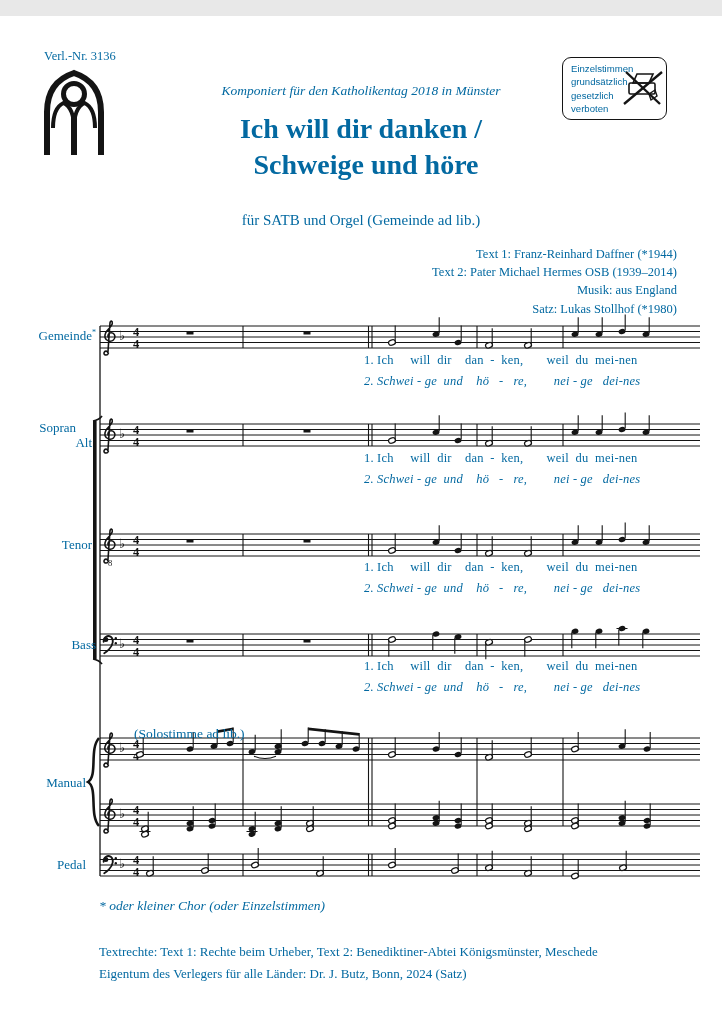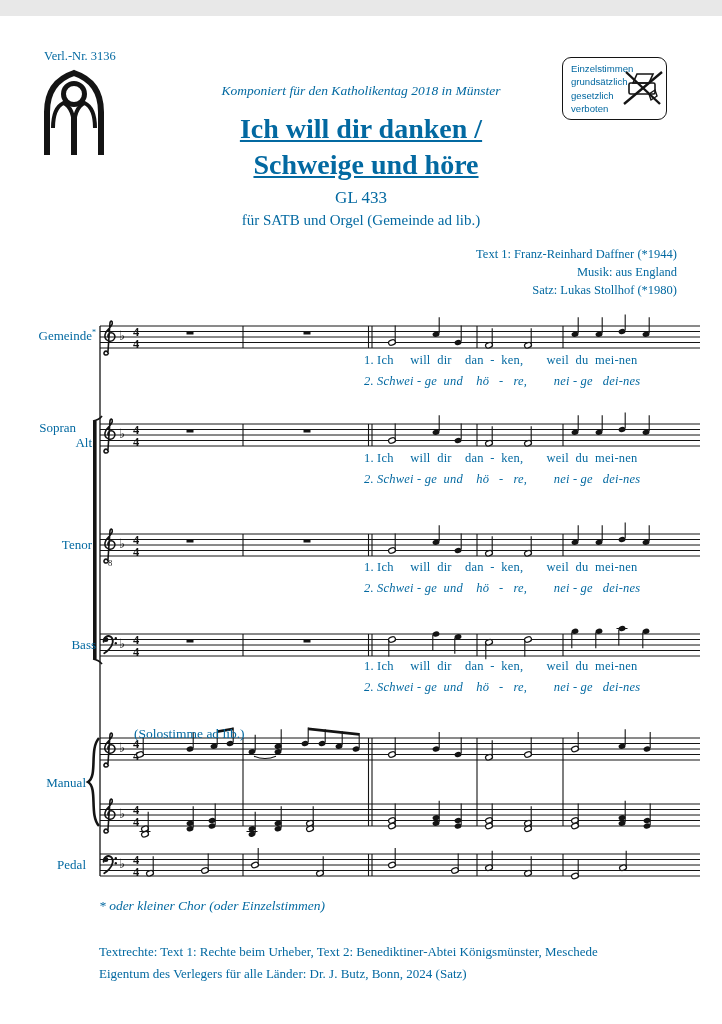--- a/index.html
+++ b/index.html
@@ -1,21 +1,21 @@
 <!DOCTYPE html>
 <html><head>
 <meta charset="utf-8">
 <style>
   html,body{margin:0;padding:0;background:#e8e8e8;}
   .page{position:relative;width:722px;height:1024px;background:#ffffff;margin:16px auto;
         font-family:"Liberation Serif",serif;color:#0369a1;overflow:hidden;}
   .abs{position:absolute;}
   .verl{font-size:12.5px;}
   .dedication{left:0;right:0;text-align:center;font-style:italic;font-size:13.5px;}
-  .title{left:0;right:0;text-align:center;font-weight:bold;font-size:28px;line-height:34px;text-decoration:underline;}
+  .title{left:0;right:0;text-align:center;font-weight:bold;font-size:28px;line-height:34px;}
   .gl{left:0;right:0;text-align:center;font-size:17px;}
   .scoring{left:0;right:0;text-align:center;font-size:15px;}
   .credits{text-align:right;font-size:12.5px;line-height:18.2px;}
   .copybox{border:1.5px solid #141414;border-radius:9px;width:103px;height:61px;}
   .copytext{position:absolute;left:8px;top:4px;font-size:9.6px;line-height:13.4px;
             font-family:"Liberation Sans",sans-serif;}
   .stafflabel{text-align:right;font-size:13px;}
   .lyr{font-size:12.5px;white-space:pre;letter-spacing:0.2px;}
   .lyr2{font-style:italic;}
   .solost{font-size:13.5px;}
@@ -51,25 +51,25 @@
       <rect x="7" y="14" width="26" height="11" rx="1.5" fill="none" stroke="#141414" stroke-width="1.6"></rect>
       <polygon points="27,25 33,21 35,27 29,31" fill="none" stroke="#141414" stroke-width="1.4"></polygon>
       <line x1="2" y1="35" x2="40" y2="3" stroke="#141414" stroke-width="2.4"></line>
       <line x1="4" y1="3" x2="38" y2="35" stroke="#141414" stroke-width="2.4"></line>
     </svg>
   </div>
 
   <div class="abs dedication" style="top:67px;">Komponiert für den Katholikentag 2018 in Münster</div>
   <div class="abs title" style="top:96px;">Ich will dir danken /</div>
   <div class="abs title" style="top:132px;padding-left:10px;">Schweige und höre</div>
-  <div class="abs gl" style="top:172px;">GL 433</div>
   <div class="abs scoring" style="top:196px;">für SATB und Orgel (Gemeinde ad lib.)</div>
 
   <div class="abs credits" style="right:45px;top:229px;">
     <div>Text 1: Franz-Reinhard Daffner (*1944)</div>
+    <div>Text 2: Pater Michael Hermes OSB (1939–2014)</div>
     <div>Musik: aus England</div>
     <div>Satz: Lukas Stollhof (*1980)</div>
   </div>
 
   <svg id="score-svg" class="abs" style="left:0;top:0;" width="722" height="1024" viewBox="0 0 722 1024">
       <g>
         <line x1="100" x2="700" y1="310" y2="310" stroke="#141414" stroke-width="1"></line>
         <line x1="100" x2="700" y1="315.5" y2="315.5" stroke="#141414" stroke-width="1"></line>
         <line x1="100" x2="700" y1="321" y2="321" stroke="#141414" stroke-width="1"></line>
         <line x1="100" x2="700" y1="326.5" y2="326.5" stroke="#141414" stroke-width="1"></line>

